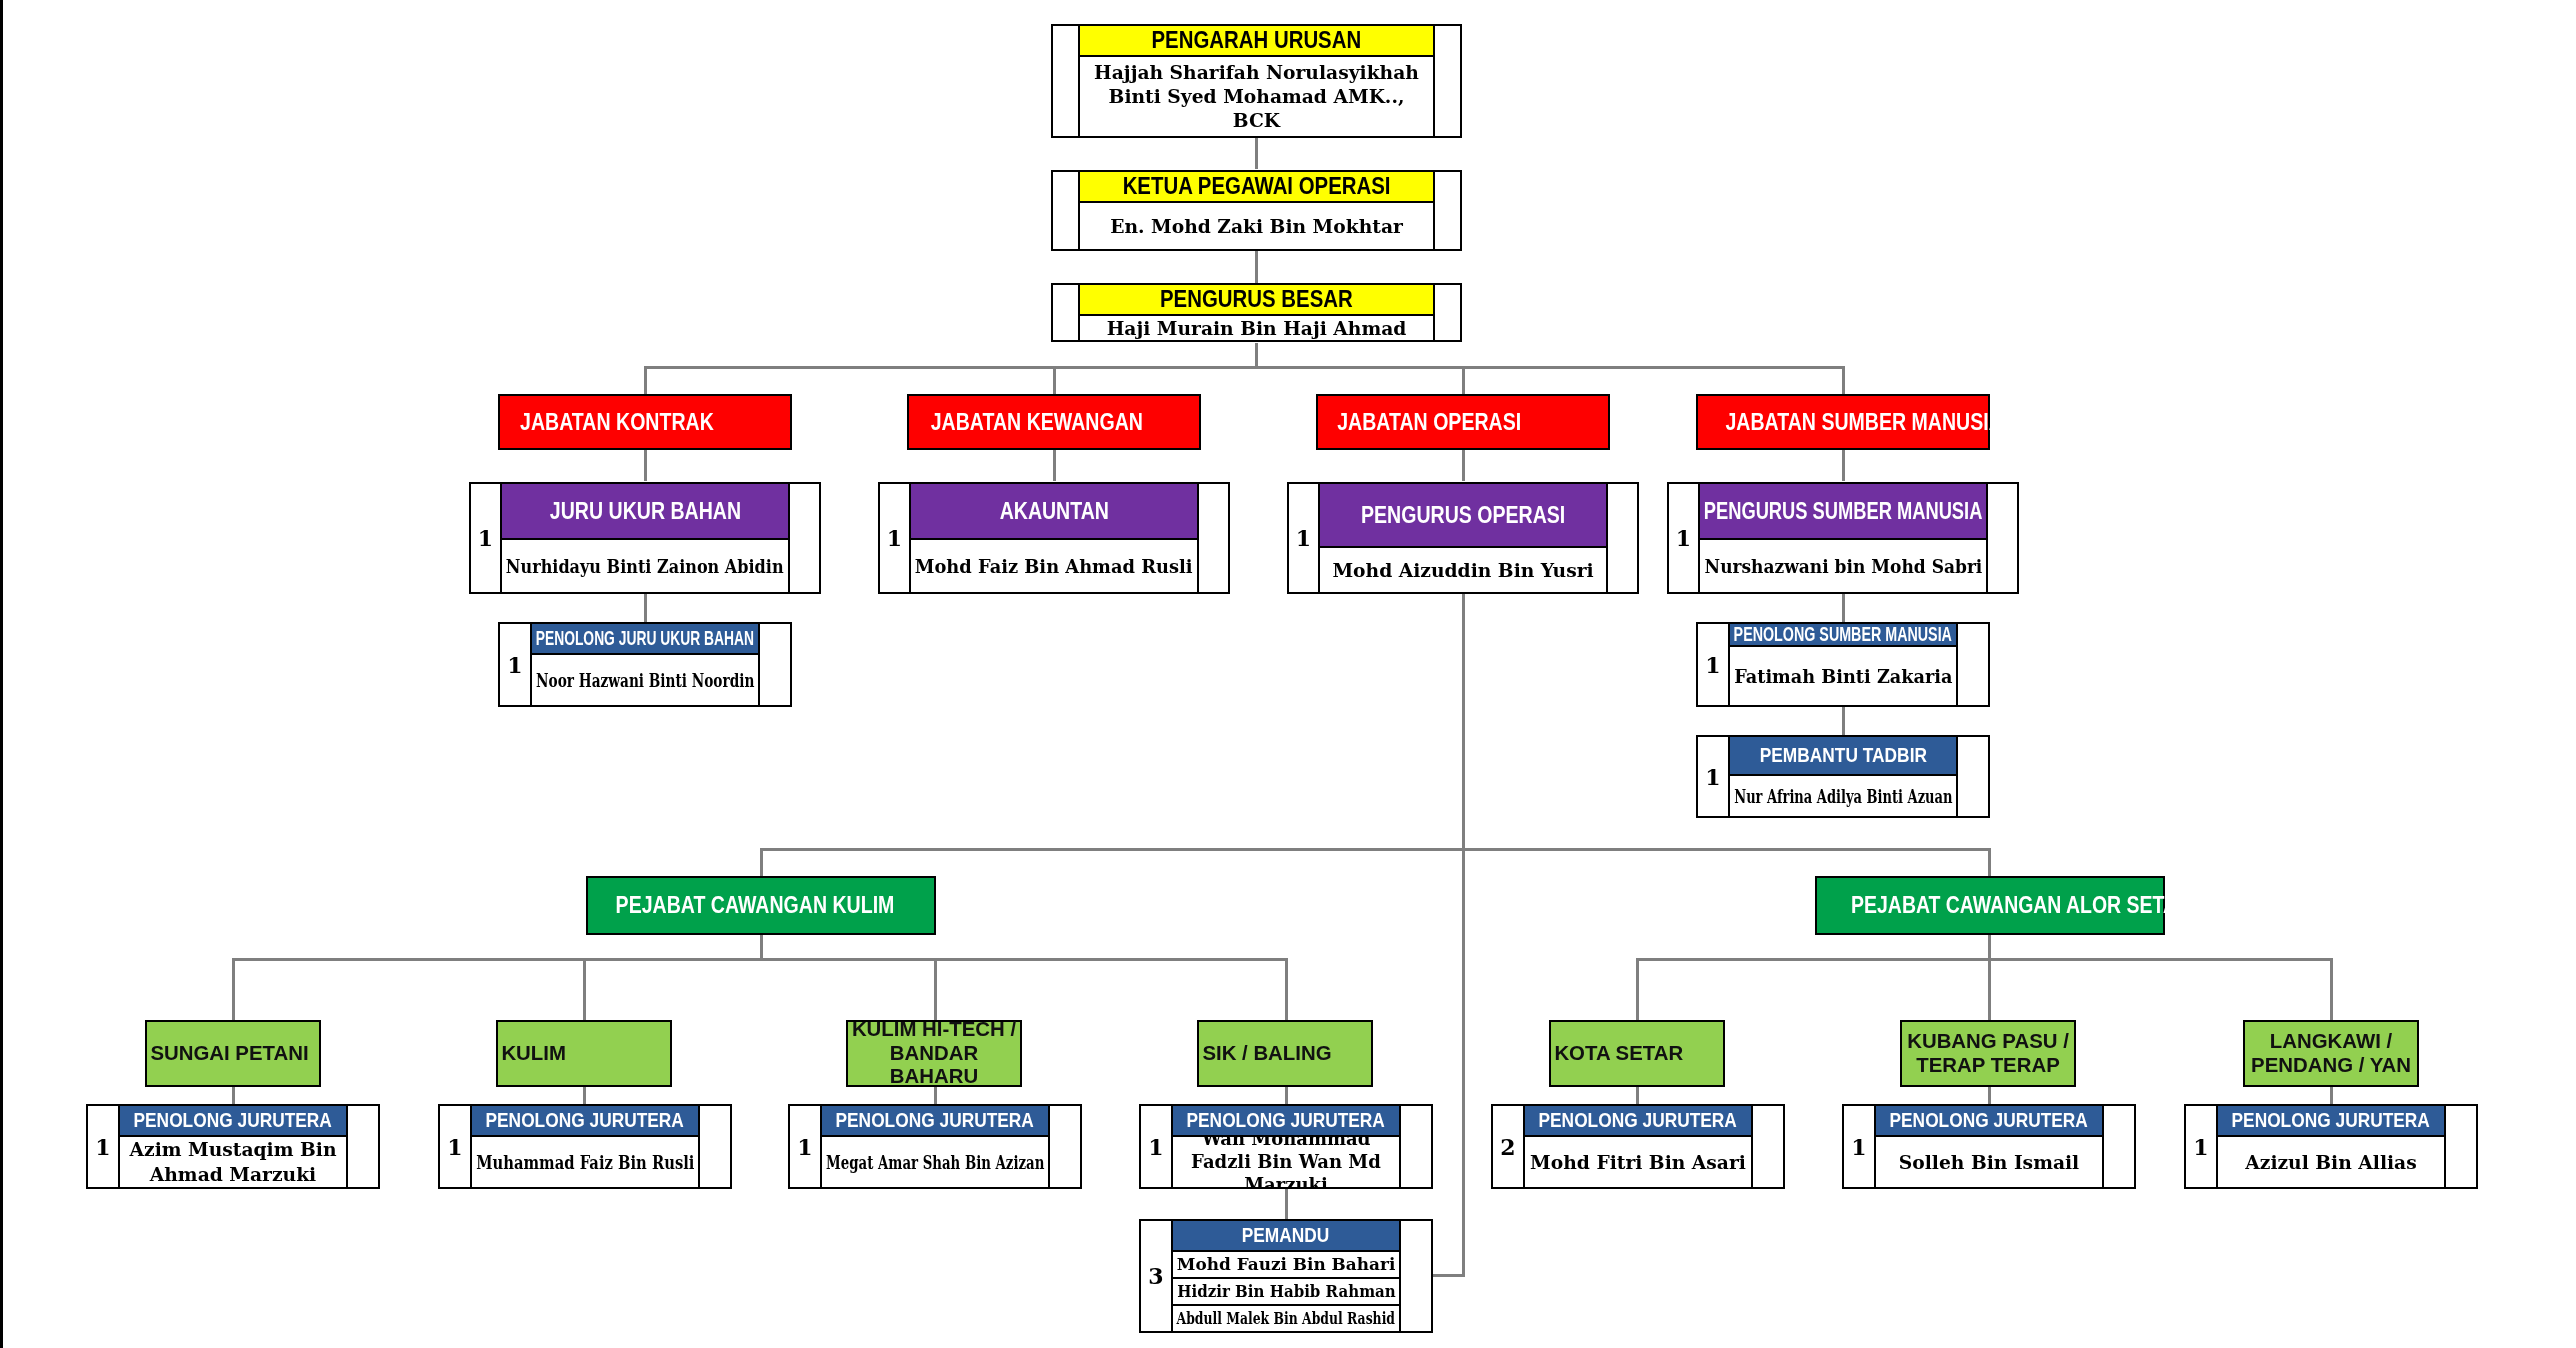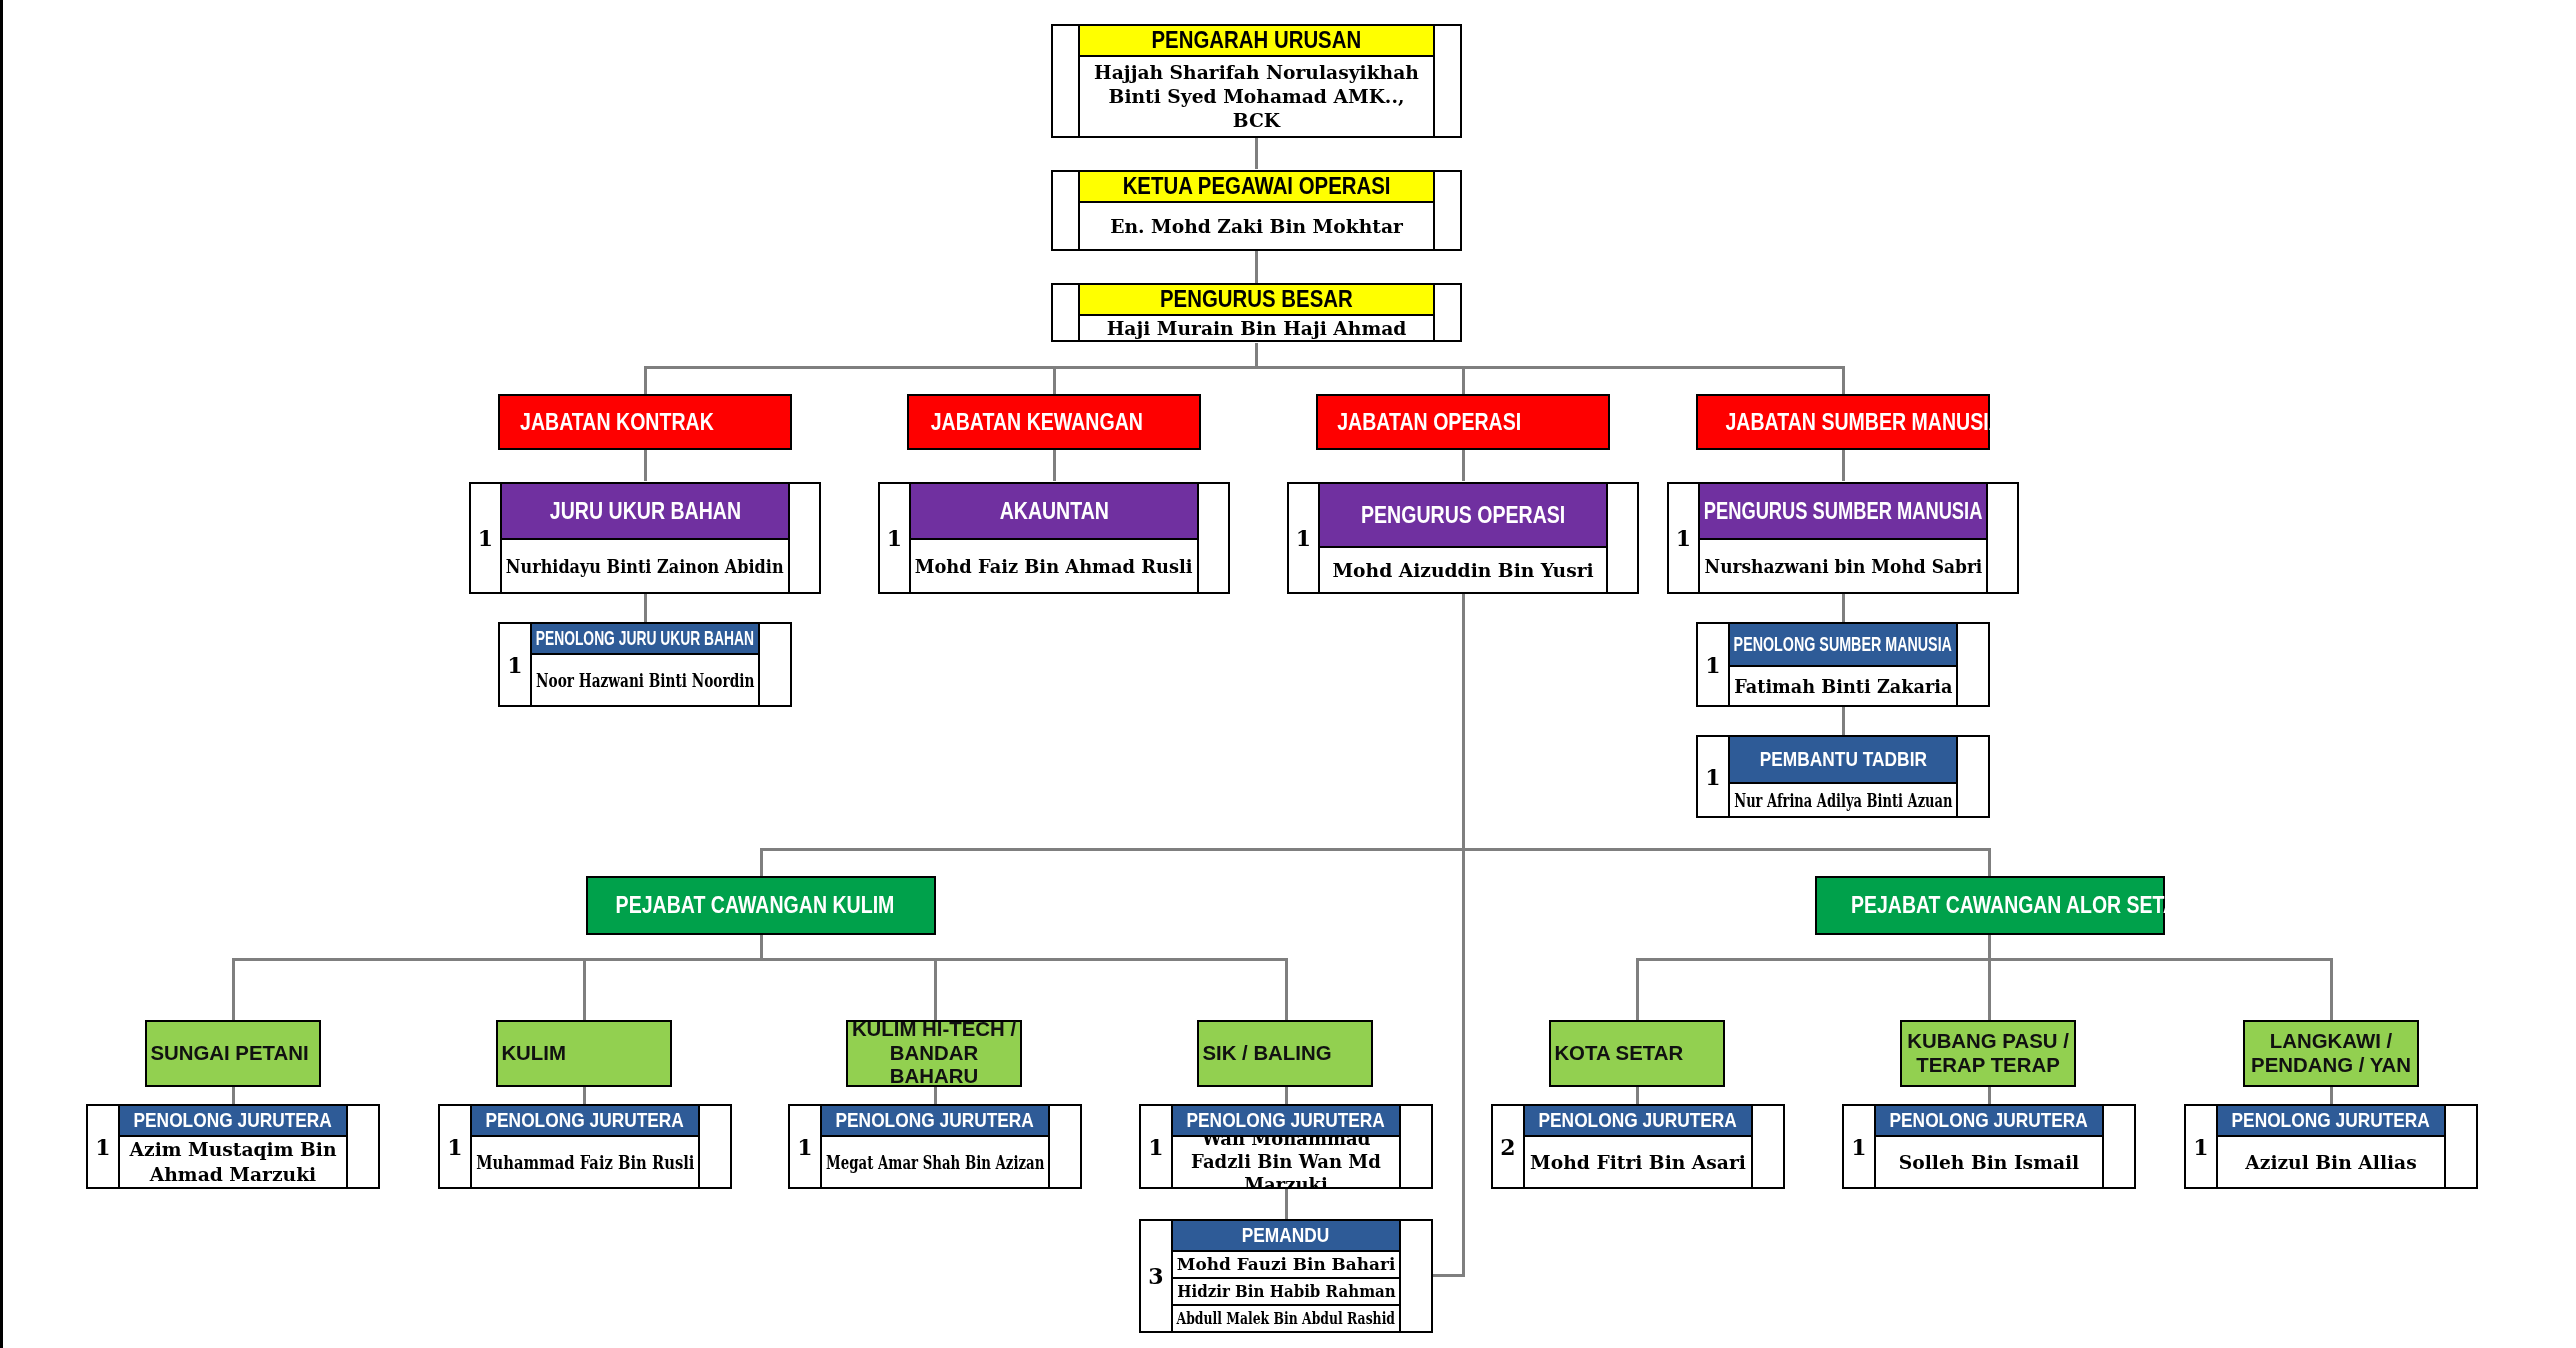--- a/index.html
+++ b/index.html
@@ -196,33 +196,33 @@
       </div>
       <div class="name">
           <span class="nm one fit" style="transform: scaleX(0.731445);">Noor Hazwani Binti Noordin</span>
         </div>
     </div>
   </div>
 
   <div class="box" style="left:1696px;top:622px;width:294px;height:85px;">
     <div class="cnt" style="width:30px;">1</div>
     <div class="col" style="left:30px;right:30px;">
-      <div class="bar b" style="height:43px;">
+      <div class="bar b" style="height:23px;">
         <span class="h h24w fit" style="transform: scaleX(0.700869);">PENOLONG SUMBER MANUSIA</span>
       </div>
       <div class="name">
           <span class="nm one fit" style="transform: scaleX(0.946484);">Fatimah Binti Zakaria</span>
         </div>
     </div>
   </div>
 
   <div class="box" style="left:1696px;top:735px;width:294px;height:83px;">
     <div class="cnt" style="width:30px;">1</div>
     <div class="col" style="left:30px;right:30px;">
-      <div class="bar b" style="height:47px;">
+      <div class="bar b" style="height:39px;">
         <span class="h h24w fit" style="transform: scaleX(0.85);">PEMBANTU TADBIR</span>
       </div>
       <div class="name">
           <span class="nm one fit" style="transform: scaleX(0.698073);">Nur Afrina Adilya Binti Azuan</span>
         </div>
     </div>
   </div>
 
   <div class="solid g" style="left:586px;top:876px;width:350px;height:59px;">
     <span class="h h27w fit" style="transform: scaleX(0.85);">PEJABAT CAWANGAN KULIM</span>

